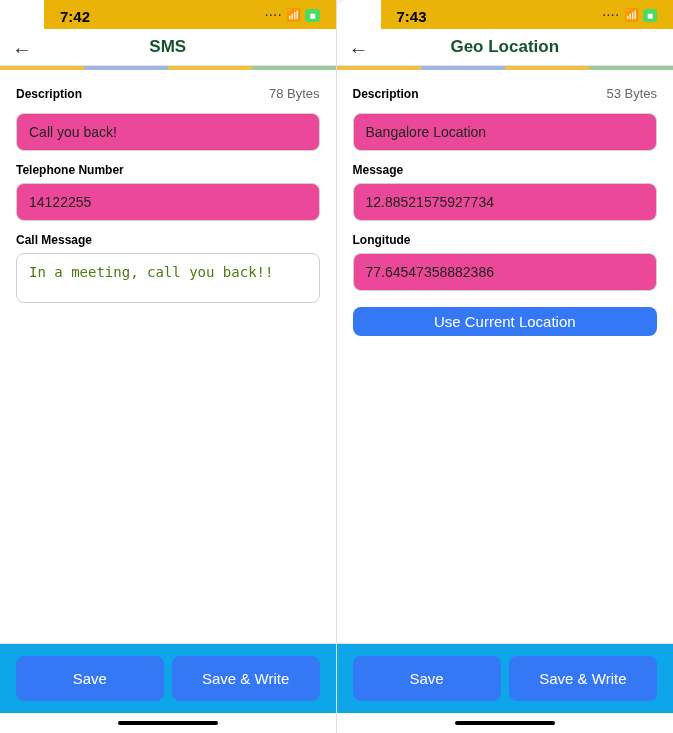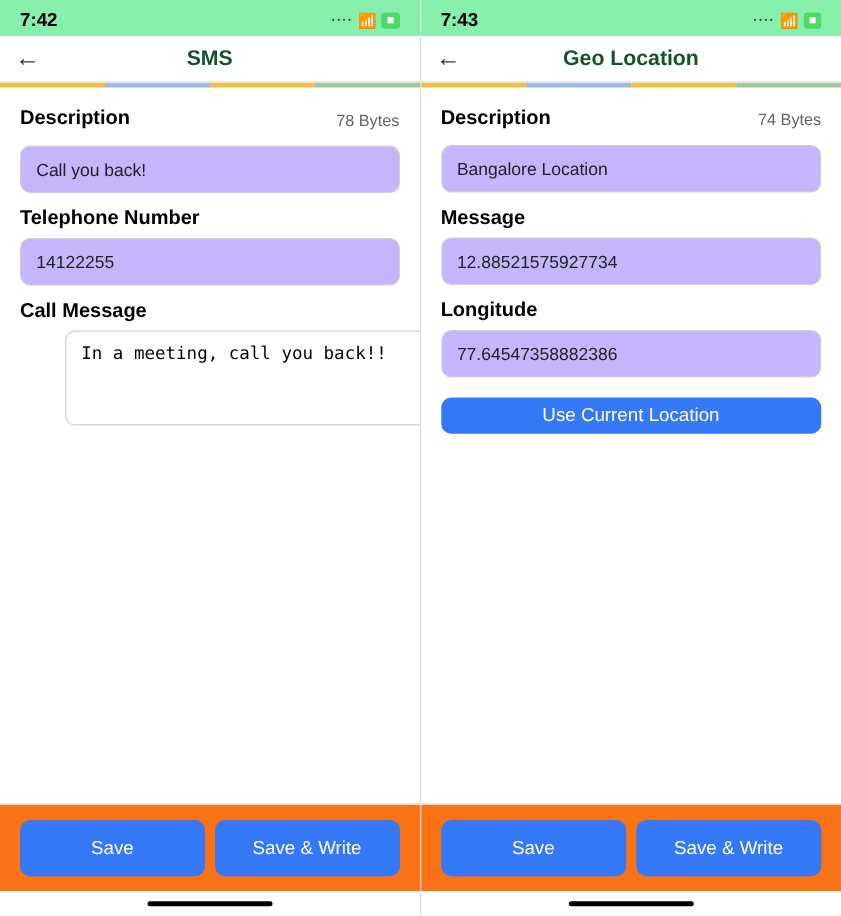--- a/index.html
+++ b/index.html
@@ -23,25 +23,26 @@
       background: #fff;
       display: flex;
       flex-direction: column;
       border-right: 1px solid #e0e0e0;
       position: relative;
     }
 
     .status-bar {
       display: flex;
       justify-content: space-between;
-      align-items: center;
+      align-items: flex-start;
       padding: 8px 16px 4px;
       font-size: 13px;
       font-weight: 600;
-      background: #86efac;
+      background: #eab308;
+      margin-left: 44px;
     }
 
     .status-bar-time {
       font-size: 15px;
       font-weight: 700;
     }
 
     .status-icons {
       display: flex;
       align-items: center;
@@ -108,61 +109,60 @@
     }
 
     .bytes-label {
       text-align: right;
       font-size: 13px;
       color: #666;
       margin-bottom: 6px;
     }
 
     .field-label {
-      font-size: 16px;
+      font-size: 12px;
       font-weight: 700;
       color: #000;
       margin-bottom: 6px;
       margin-top: 12px;
     }
 
     .field-label:first-of-type {
       margin-top: 0;
     }
 
     .input-field {
       width: 100%;
       border: 1px solid #d0d0d0;
       border-radius: 8px;
       padding: 10px 12px;
       font-size: 14px;
       color: #222;
-      background: #c4b5fd;
+      background: #ec4899;
       outline: none;
     }
 
     .input-field-multiline {
       width: 100%;
       border: 1px solid #d0d0d0;
       border-radius: 8px;
       padding: 10px 12px;
       font-size: 14px;
-      color: #000000;
+      color: #4d7c0f;
       background: #fff;
       resize: none;
       outline: none;
-      height: 76px;
-      margin-left: 36px;
+      height: 50px;
     }
 
     .bottom-buttons {
       display: flex;
       gap: 8px;
       padding: 12px 16px;
-      background: #f97316;
+      background: #0ea5e9;
       border-top: 1px solid #e0e0e0;
       margin-top: 22px;
     }
 
     .btn-primary {
       flex: 1;
       background: #3478f6;
       color: #fff;
       border: none;
       border-radius: 8px;
@@ -279,21 +279,21 @@
   <div class="color-bar">
     <div class="color-bar-segment" style="width:25%;background:#f0c040;"></div>
     <div class="color-bar-segment" style="width:25%;background:#a0b8e0;"></div>
     <div class="color-bar-segment" style="width:25%;background:#f0c040;"></div>
     <div class="color-bar-segment" style="width:25%;background:#a0c8a0;"></div>
   </div>
 
   <div class="content-area">
     <div class="description-row">
       <span class="field-label" style="margin-top:0;margin-bottom:0;">Description</span>
-      <span class="bytes-label" style="margin-bottom:0;">74 Bytes</span>
+      <span class="bytes-label" style="margin-bottom:0;">53 Bytes</span>
     </div>
     <div style="height:6px;"></div>
     <input class="input-field" type="text" value="Bangalore Location" style="">
 
     <div class="field-label">Message</div>
     <input class="input-field" type="text" value="12.88521575927734" style="">
 
     <div class="field-label">Longitude</div>
     <input class="input-field" type="text" value="77.64547358882386" style="">
 

